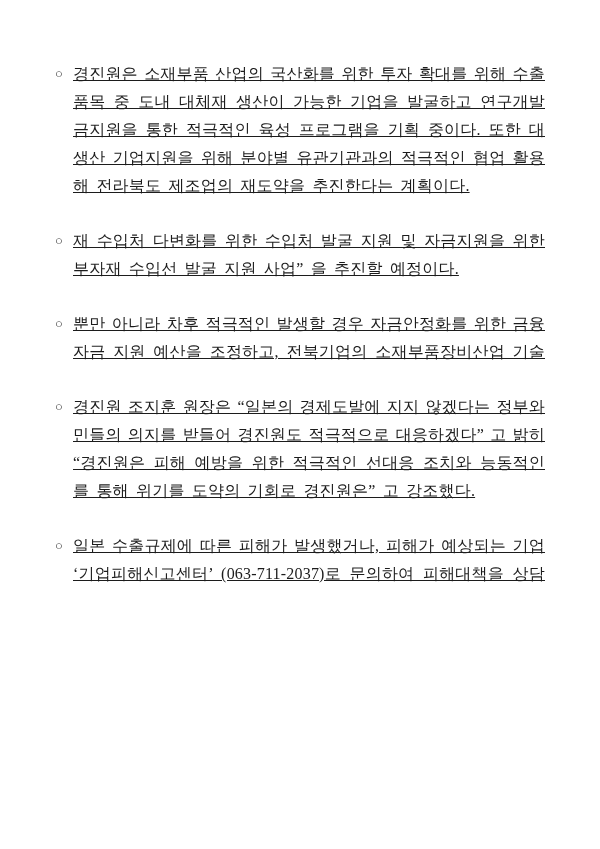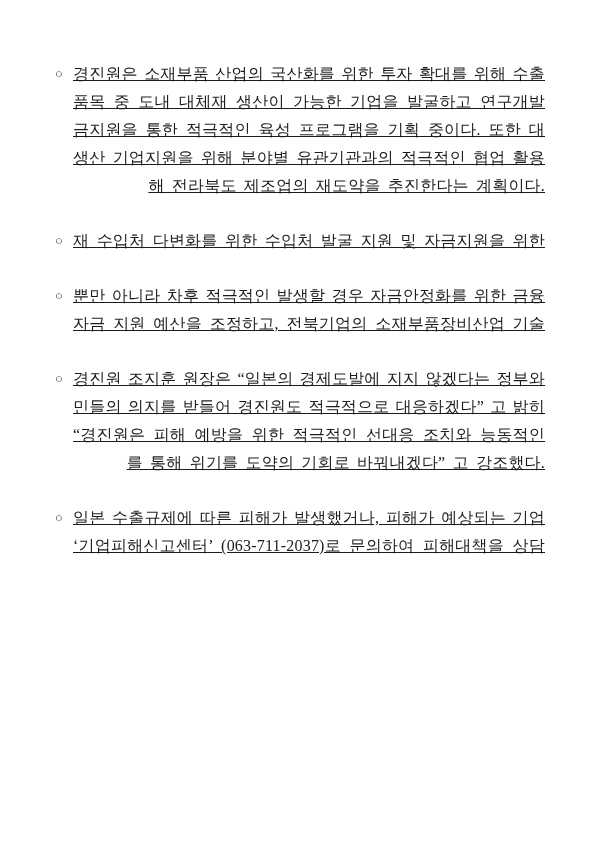--- a/index.html
+++ b/index.html
@@ -48,21 +48,21 @@
     overflow: hidden;
     letter-spacing: 0.2px;
     text-decoration: underline;
   }
   .line.fill {
     text-align: justify;
     text-align-last: justify;
     word-spacing: 2px;
   }
   .line.last {
-    text-align: right;
+    text-align: left;
     word-spacing: 3px;
   }
 </style>
 </head>
 <body>
 
 <div class="page">
   <div>
       <div class="para">
         <span class="bullet">○</span>
@@ -71,36 +71,37 @@
           <div class="line fill">품목 중 도내 대체재 생산이 가능한 기업을 발굴하고 연구개발 및 자</div>
           <div class="line fill">금지원을 통한 적극적인 육성 프로그램을 기획 중이다. 또한 대체재</div>
           <div class="line fill">생산 기업지원을 위해 분야별 유관기관과의 적극적인 협업 활용을 통</div>
           <div class="line last">해 전라북도 제조업의 재도약을 추진한다는 계획이다.</div>
         </div>
       </div>
       <div class="para">
         <span class="bullet">○</span>
         <div class="text-col">
           <div class="line fill">재 수입처 다변화를 위한 수입처 발굴 지원 및 자금지원을 위한 “원</div>
+          <div class="line last">부자재 수입선 발굴 지원 사업” 을 추진할 예정이다.</div>
         </div>
       </div>
       <div class="para">
         <span class="bullet">○</span>
         <div class="text-col">
           <div class="line fill">뿐만 아니라 차후 적극적인 발생할 경우 자금안정화를 위한 금융지</div>
           <div class="line fill">자금 지원 예산을 조정하고, 전북기업의 소재부품장비산업 기술개발에</div>
         </div>
       </div>
       <div class="para">
         <span class="bullet">○</span>
         <div class="text-col">
           <div class="line fill">경진원 조지훈 원장은 “일본의 경제도발에 지지 않겠다는 정부와 국</div>
           <div class="line fill">민들의 의지를 받들어 경진원도 적극적으로 대응하겠다” 고 밝히며,</div>
           <div class="line fill">“경진원은 피해 예방을 위한 적극적인 선대응 조치와 능동적인 대처</div>
-          <div class="line last">를 통해 위기를 도약의 기회로 바꿔내겠다” 고 강조했다.</div>
+          <div class="line last">를 통해 위기를 도약의 기회로 경진원은” 고 강조했다.</div>
         </div>
       </div>
       <div class="para">
         <span class="bullet">○</span>
         <div class="text-col">
           <div class="line fill">일본 수출규제에 따른 피해가 발생했거나, 피해가 예상되는 기업은</div>
           <div class="line fill">‘기업피해신고센터’ (063-711-2037)로 문의하여 피해대책을 상담할</div>
         </div>
       </div>
     </div>

